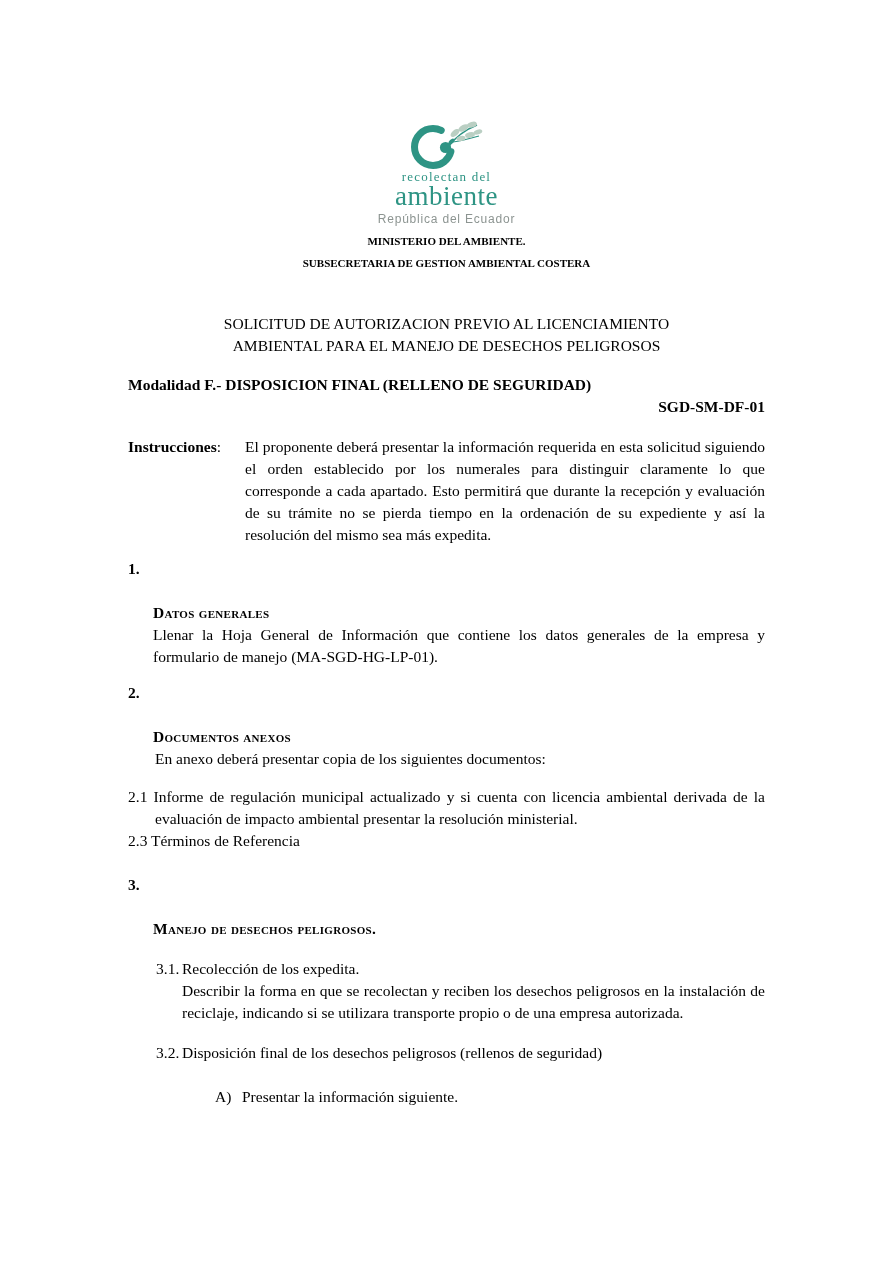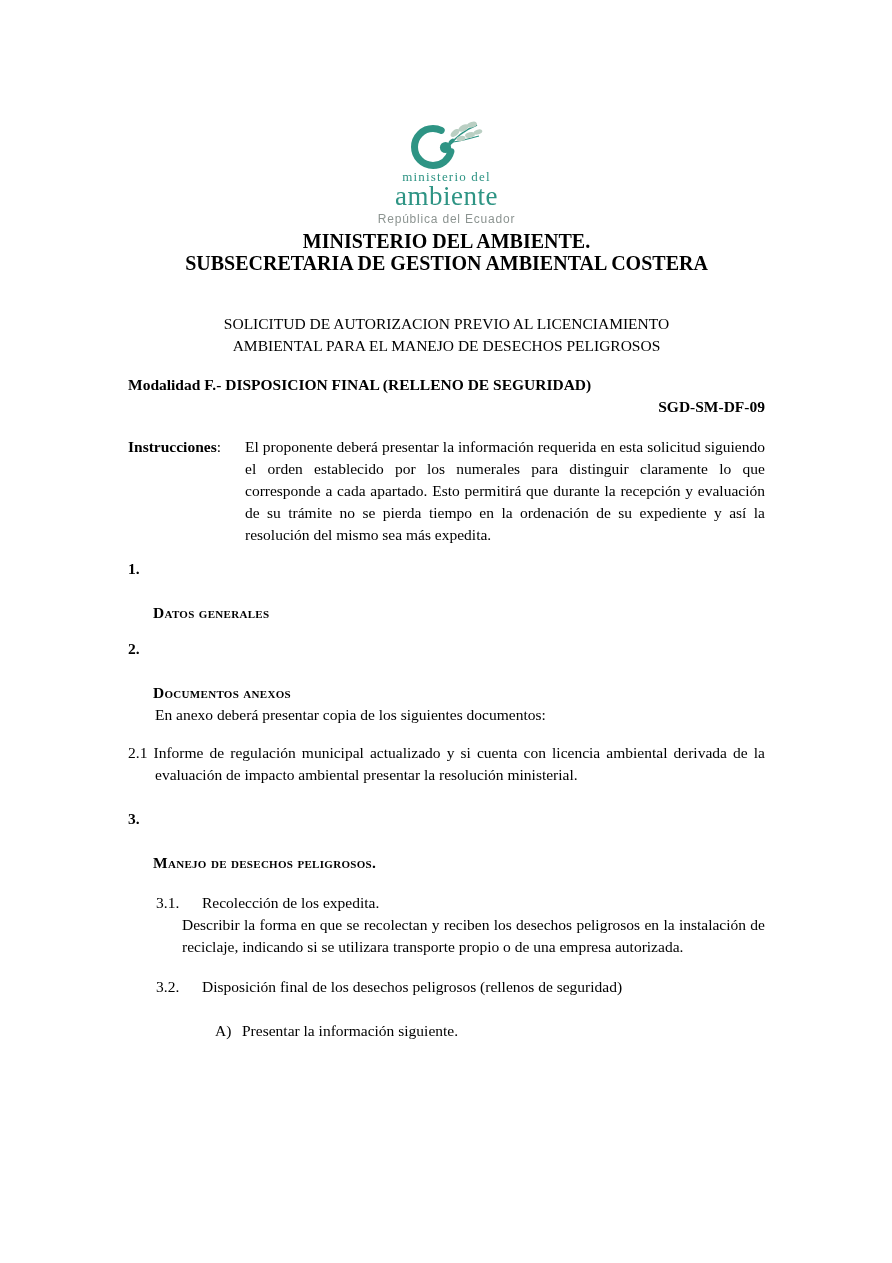--- a/index.html
+++ b/index.html
@@ -11,21 +11,21 @@
   .page{padding:0 127px 0 128px;}
 
   
   .logo{margin-top:121px;text-align:center;line-height:1;}
   .logo svg{display:block;margin:0 auto;}
   .logo-min{color:var(--logo-teal);font-size:13px;letter-spacing:1.2px;margin-top:1px;}
   .logo-amb{color:var(--logo-teal);font-size:27px;letter-spacing:.5px;margin-top:0;}
   .logo-rep{color:var(--text-gray);font-family:"Liberation Sans",sans-serif;font-size:12px;letter-spacing:.8px;margin-top:3px;}
 
   
-  .org{margin-top:6px;text-align:center;font-weight:bold;font-size:20px;line-height:21.5px;}
+  .org{margin-top:6px;text-align:center;font-weight:bold;font-size:11px;line-height:21.5px;}
   .doc-title{margin-top:39px;text-align:center;font-weight:normal;line-height:21.5px;}
   .modalidad{margin-top:18px;font-weight:bold;}
   .form-code{text-align:right;font-weight:bold;}
 
   
   .instructions{margin-top:18px;display:flex;}
   .instructions .lbl{width:117px;flex:none;}
   .instructions .lbl b{font-weight:bold;}
   .instructions .txt{flex:1;text-align:justify;}
 
@@ -37,21 +37,21 @@
   .s1{margin-top:12px;}
   .s1-body{margin-left:25px;}
   .s2{margin-top:14px;}
   .s2-body{margin-left:27px;}
   .anexos{margin-top:16px;}
   .hang{padding-left:27px;text-indent:-27px;text-align:justify;}
   .s3{margin-top:22px;}
   .sub{margin-left:28px;}
   .sub31{margin-top:18px;}
   .sub32{margin-top:18px;}
-  .sub-head{display:flex;gap:20px;}
+  .sub-head{display:flex;}
   .sub-head .num{width:26px;flex:none;}
   .sub-body{margin-left:26px;text-align:justify;}
   .item-a{margin-top:22px;margin-left:87px;display:flex;}
   .item-a .num{width:27px;flex:none;}
 </style>
 </head>
 <body>
 
 <div class="page">
 
@@ -62,56 +62,58 @@
       <path d="M 45 21 C 52 20, 60 18, 71 15" fill="none" style="stroke:var(--logo-teal)" stroke-width="1.2"></path>
       <ellipse cx="47" cy="12" rx="5.2" ry="2.9" style="fill:var(--logo-sage)" transform="rotate(-38 47 12)"></ellipse>
       <ellipse cx="55.5" cy="7" rx="5.6" ry="3.0" style="fill:var(--logo-sage)" transform="rotate(-27 55.5 7)"></ellipse>
       <ellipse cx="64" cy="3.6" rx="5.0" ry="2.8" style="fill:var(--logo-sage)" transform="rotate(-17 64 3.6)"></ellipse>
       <ellipse cx="53" cy="17.5" rx="4.6" ry="2.6" style="fill:var(--logo-sage)" transform="rotate(-10 53 17.5)"></ellipse>
       <ellipse cx="62" cy="14" rx="5.0" ry="2.7" style="fill:var(--logo-sage)" transform="rotate(-13 62 14)"></ellipse>
       <ellipse cx="70" cy="11" rx="4.4" ry="2.4" style="fill:var(--logo-sage)" transform="rotate(-16 70 11)"></ellipse>
       <ellipse cx="43.5" cy="20.5" rx="3.6" ry="2.0" style="fill:var(--logo-teal)" transform="rotate(-44 43.5 20.5)"></ellipse>
       <circle cx="37.5" cy="26.5" r="5.6" style="fill:var(--logo-teal)"></circle>
     </svg>
-    <div class="logo-min">ministerio del</div>
+    <div class="logo-min">recolectan del</div>
     <div class="logo-amb">ambiente</div>
     <div class="logo-rep">República del Ecuador</div>
   </div>
 
   <div class="org">
     <p>MINISTERIO DEL AMBIENTE.</p>
     <p>SUBSECRETARIA DE GESTION AMBIENTAL COSTERA</p>
   </div>
 
   <div class="doc-title">
     <p>SOLICITUD DE AUTORIZACION PREVIO AL LICENCIAMIENTO</p>
     <p>AMBIENTAL PARA EL MANEJO DE DESECHOS PELIGROSOS</p>
   </div>
 
   <p class="modalidad">Modalidad F.- DISPOSICION FINAL (RELLENO DE SEGURIDAD)</p>
-  <p class="form-code">SGD-SM-DF-09</p>
+  <p class="form-code">SGD-SM-DF-01</p>
 
   <div class="instructions">
     <div class="lbl"><b>Instrucciones</b><span>:</span></div>
     <p class="txt">El proponente deberá presentar la información requerida en esta solicitud siguiendo el orden establecido por los numerales para distinguir claramente lo que corresponde a cada apartado. Esto permitirá que durante la recepción y evaluación de su trámite no se pierda tiempo en la ordenación de su expediente y así la resolución del mismo sea más expedita.</p>
   </div>
 
   <div class="sec-head s1">
     <span class="num">1.</span>
     <span class="sc">Datos generales</span>
   </div>
+  <p class="s1-body just">Llenar la Hoja General de Información que contiene los datos generales de la empresa y formulario de manejo (MA-SGD-HG-LP-01).</p>
 
   <div class="sec-head s2">
     <span class="num">2.</span>
     <span class="sc">Documentos anexos</span>
   </div>
   <p class="s2-body">En anexo deberá presentar copia de los siguientes documentos:</p>
 
   <div class="anexos">
     <p class="hang"><span>2.1</span> <span>Informe de regulación municipal actualizado y si cuenta con licencia ambiental derivada de la evaluación de impacto ambiental  presentar la resolución ministerial.</span></p>
+    <p class="hang"><span>2.3</span> <span>Términos de Referencia</span></p>
   </div>
 
   <div class="sec-head s3">
     <span class="num">3.</span>
     <span class="sc">Manejo de desechos peligrosos.</span>
   </div>
 
   <div class="sub sub31">
     <div class="sub-head">
       <span class="num">3.1.</span>

